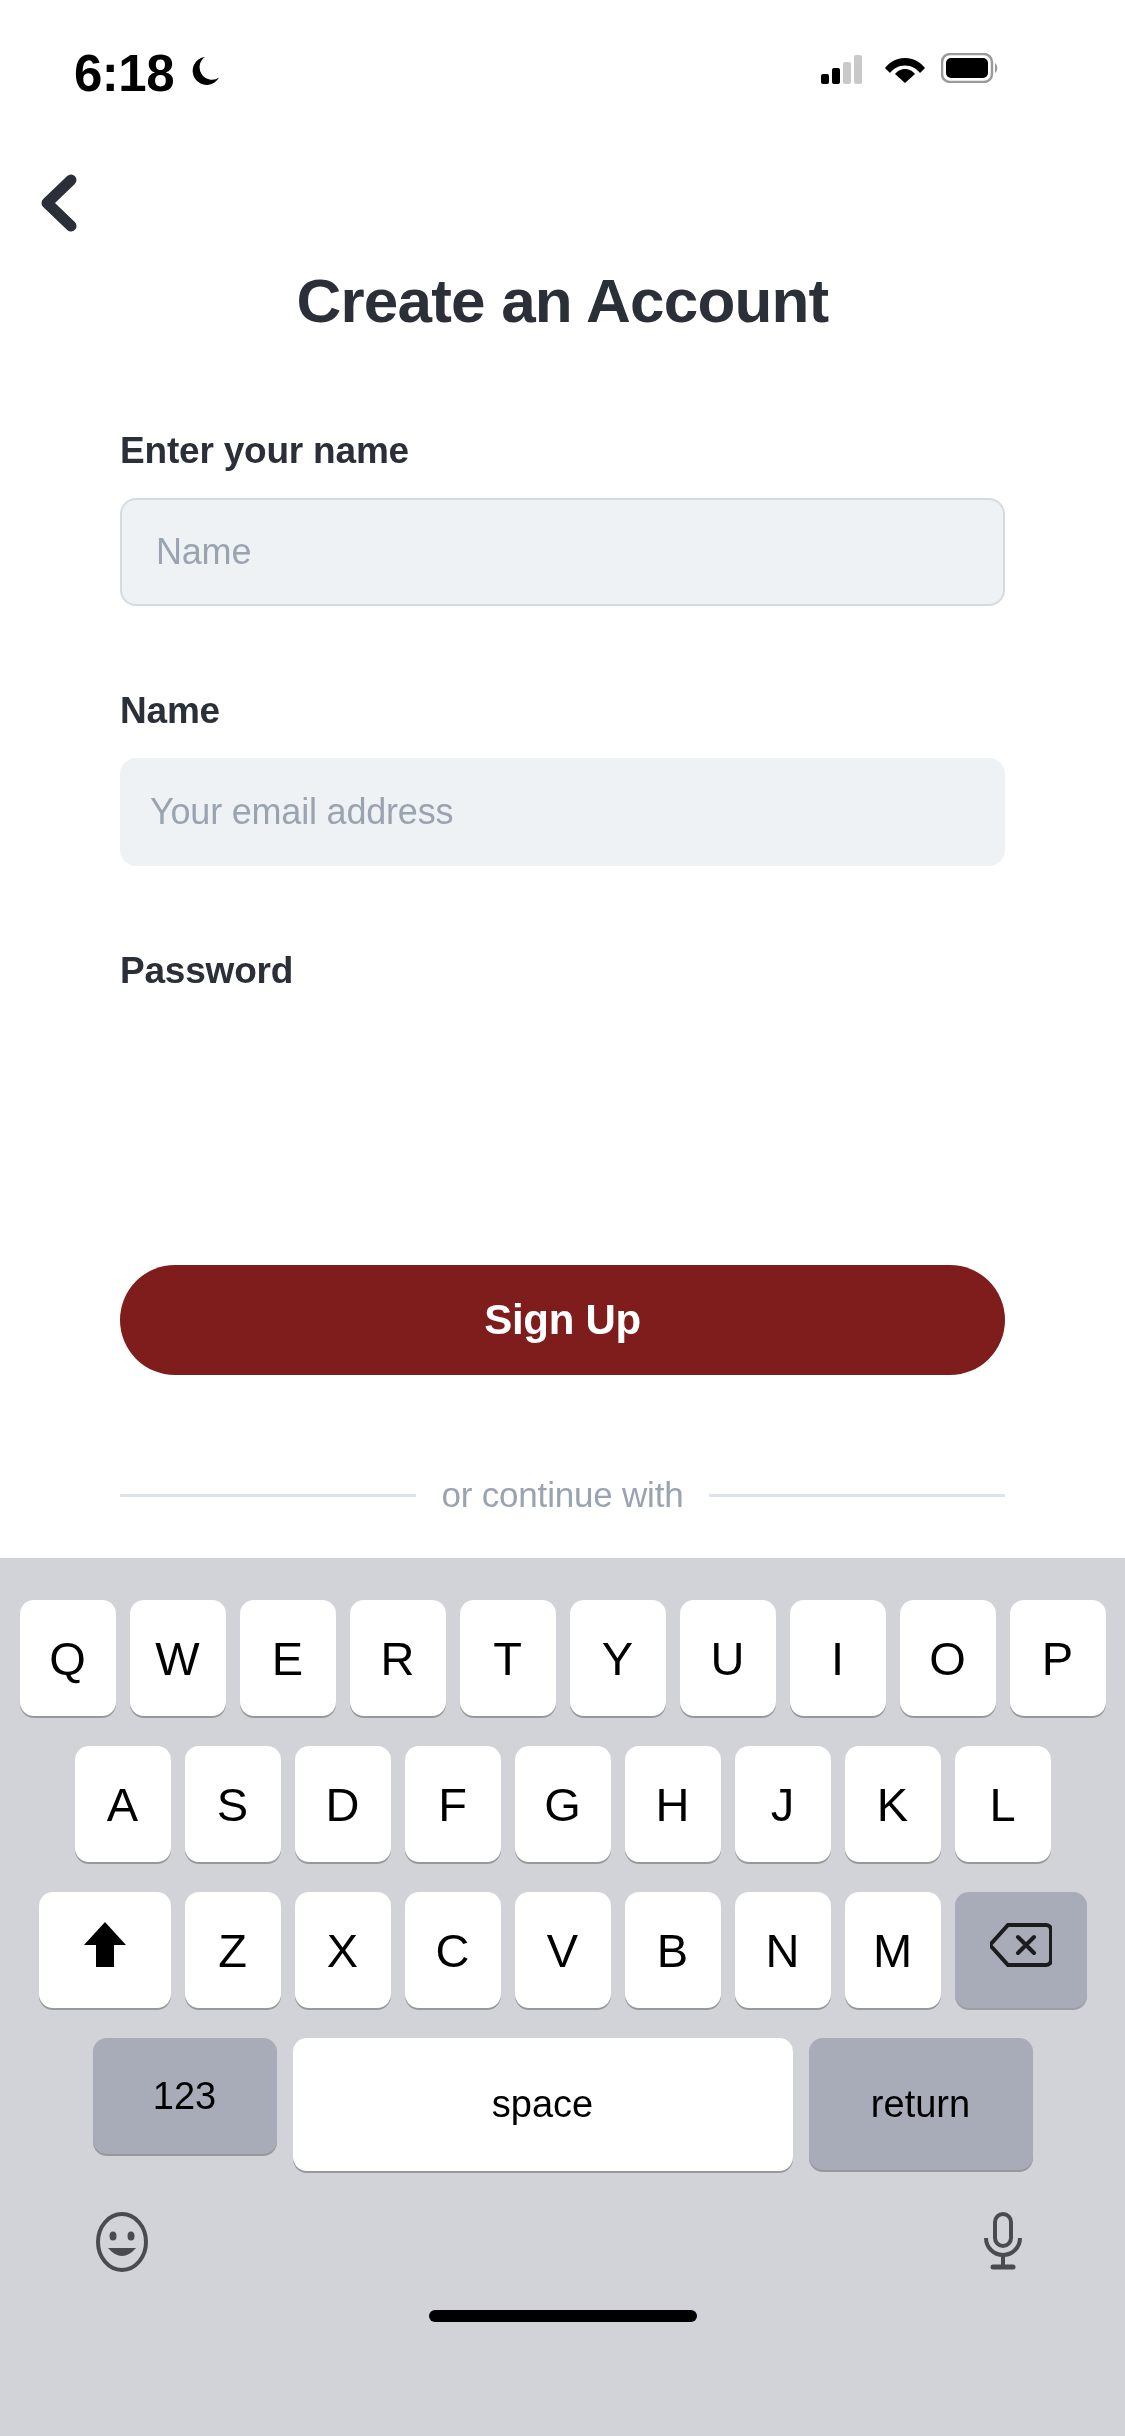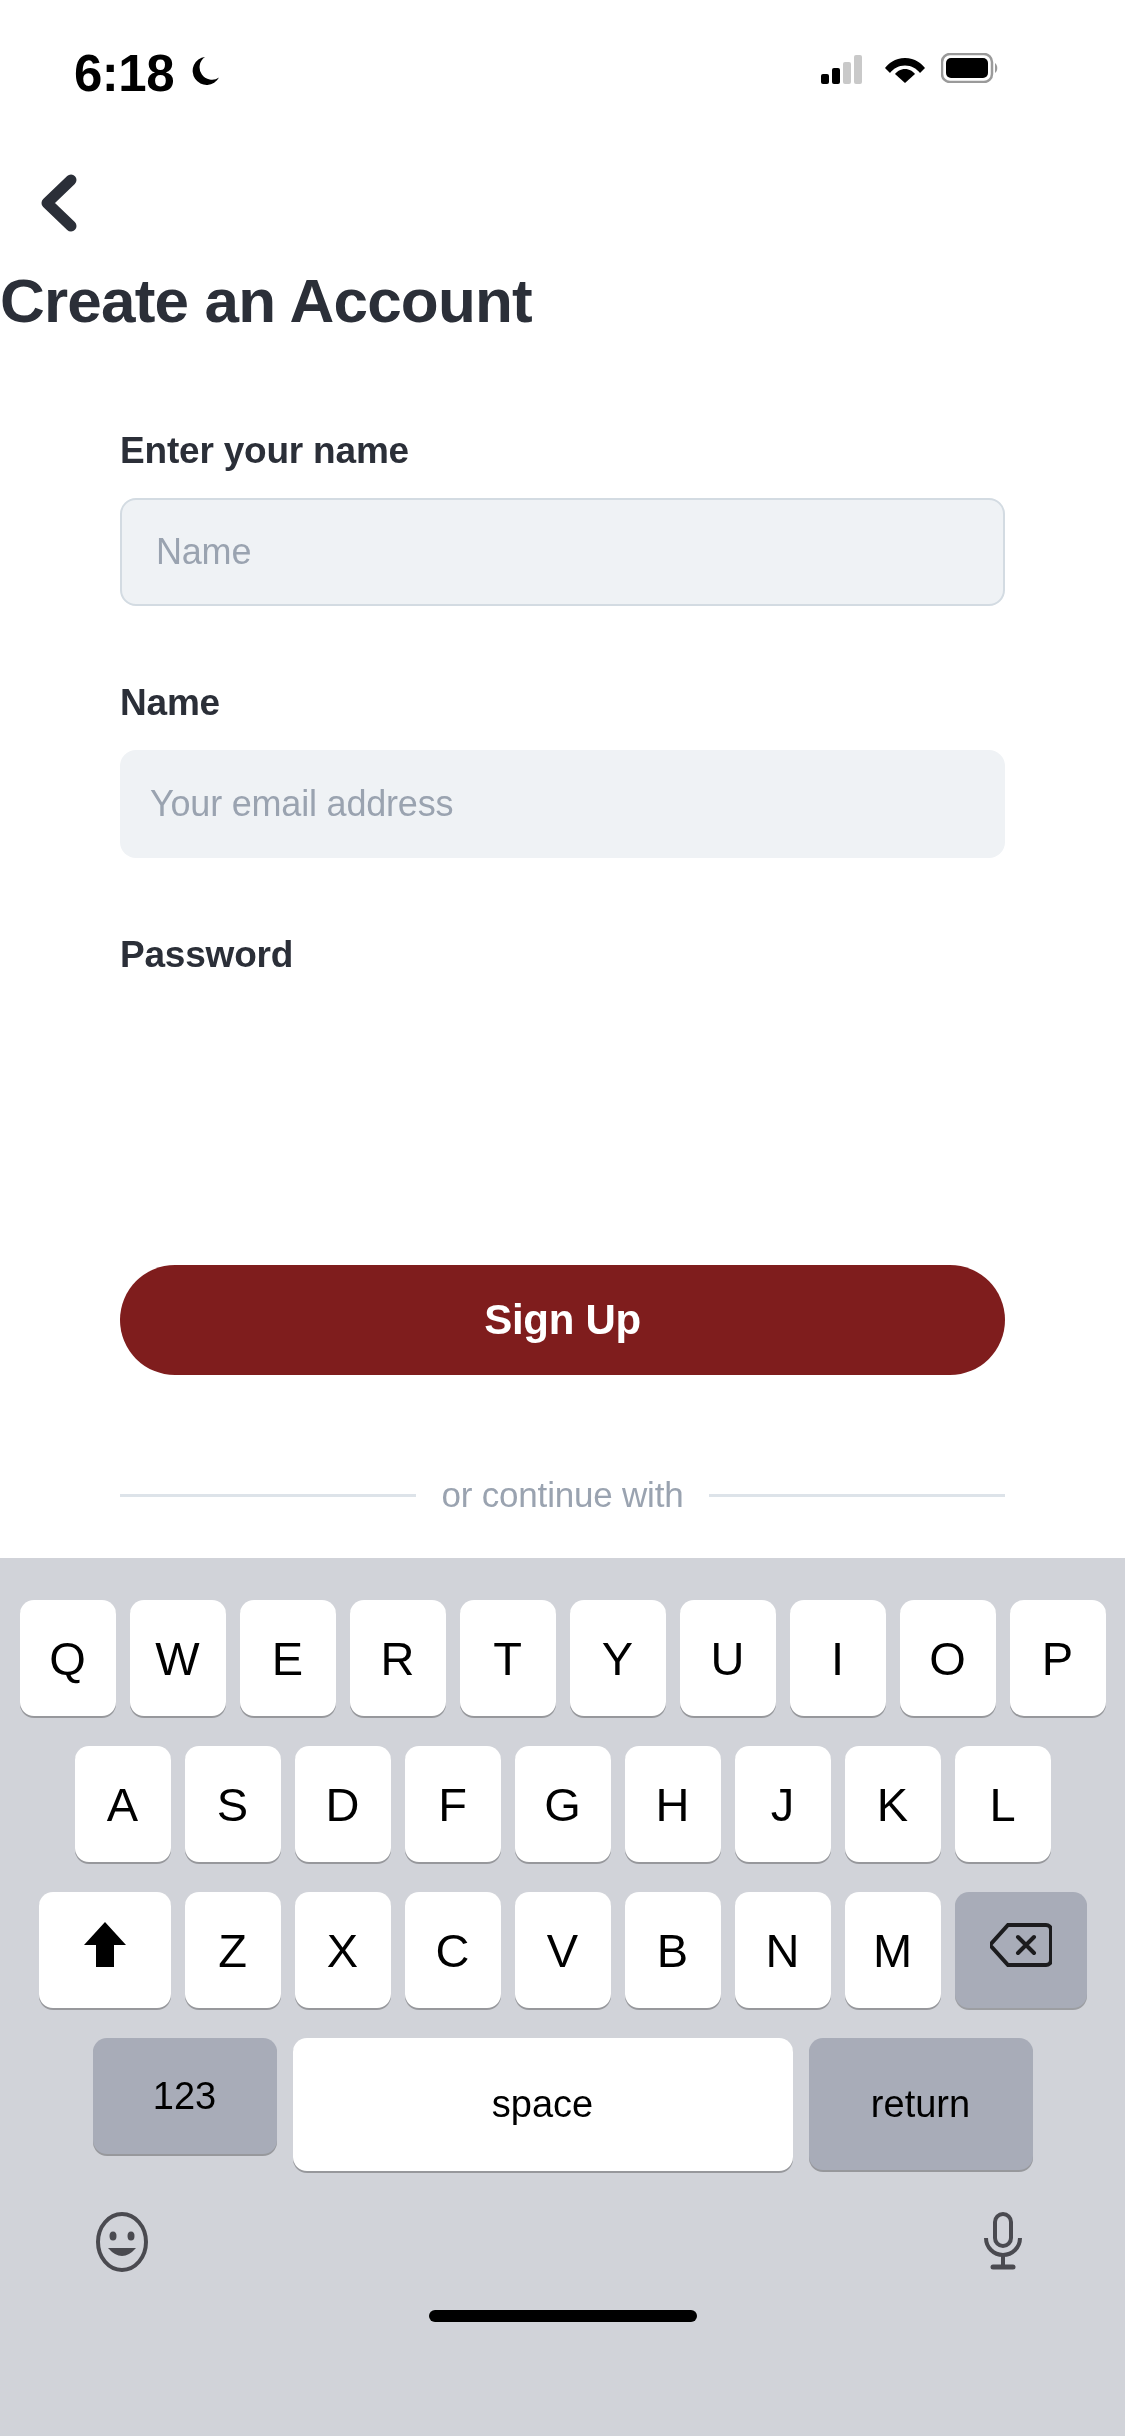--- a/index.html
+++ b/index.html
@@ -62,35 +62,35 @@
     align-items: center;
     justify-content: center;
   }
 
   
   .page-title {
     position: absolute;
     top: 265px;
     left: 0;
     width: 1125px;
-    text-align: left;
+    text-align: center;
     font-size: 62px;
     font-weight: 700;
     color: #2b2f38;
     letter-spacing: -0.8px;
   }
 
   
   .form {
     position: absolute;
     left: 120px;
     top: 430px;
     width: 885px;
   }
-  .field-group { margin-bottom: 0; }
+  .field-group { margin-bottom: 8px; }
   .field-label {
     font-size: 37px;
     font-weight: 700;
     color: #2b2f38;
     letter-spacing: -0.2px;
     margin-bottom: 26px;
   }
   .field-box {
     height: 108px;
     background: #eff2f5;

